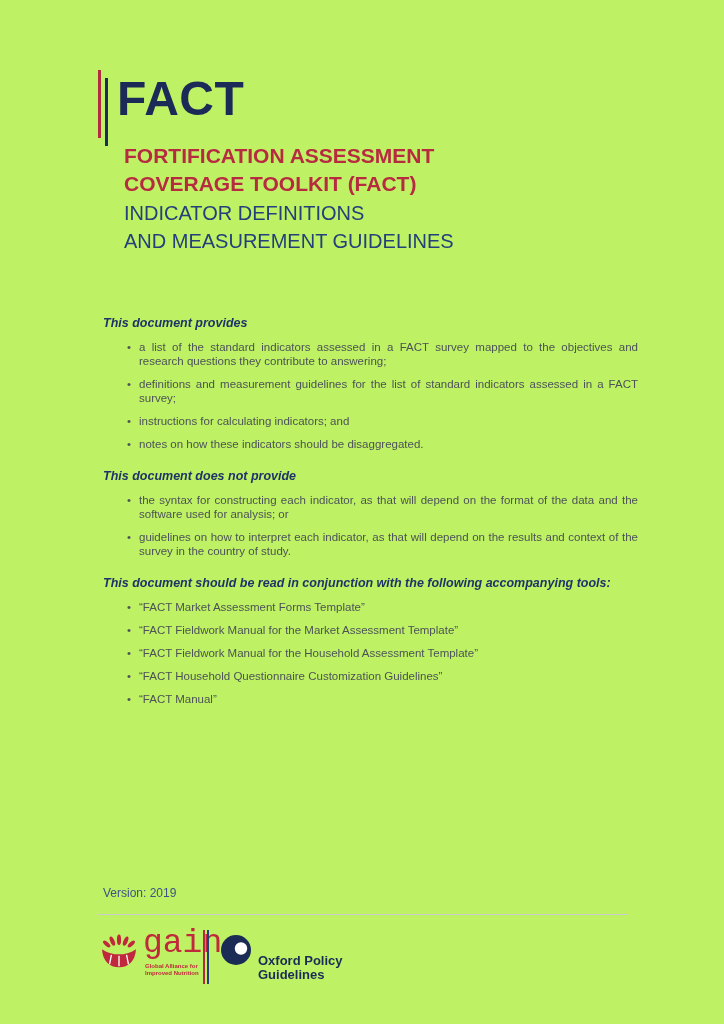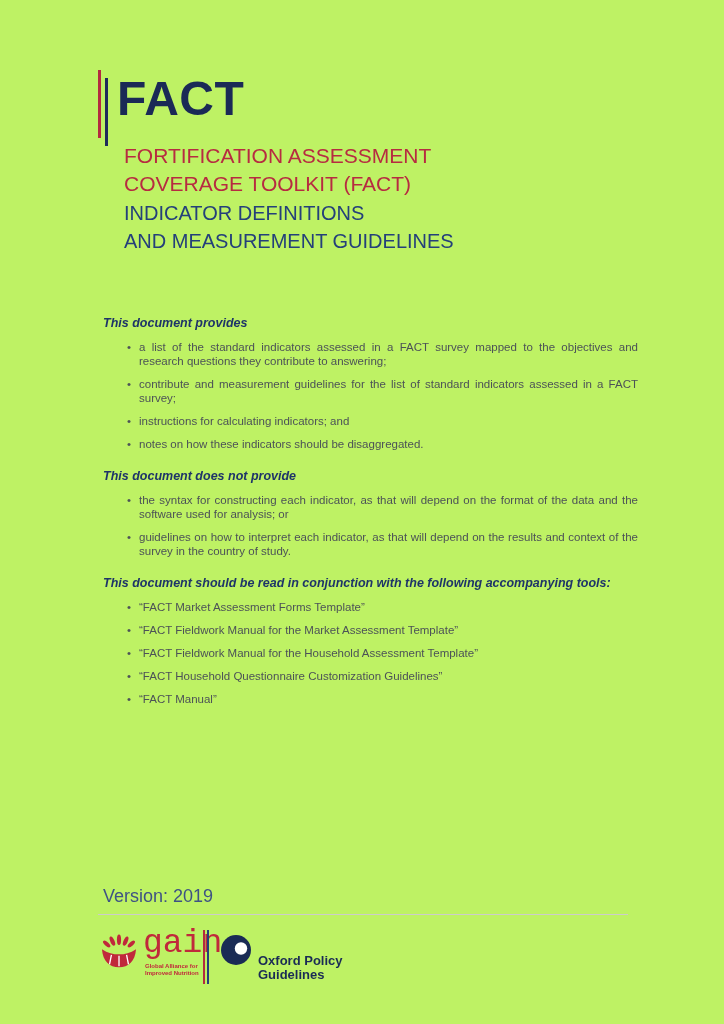--- a/index.html
+++ b/index.html
@@ -27,21 +27,21 @@
     font-weight: bold;
     letter-spacing: 0.5px;
     color: #1b2a56;
   }
 
   .subtitle-red {
     position: absolute;
     left: 124px; top: 142px;
     font-size: 21px;
     line-height: 28px;
-    font-weight: normal;
+    font-weight: bold;
     color: #b72b41;
   }
   .subtitle-navy {
     position: absolute;
     left: 124px; top: 199px;
     font-size: 20px;
     line-height: 28px;
     font-weight: normal;
     color: #24407a;
   }
@@ -75,21 +75,21 @@
     content: "\2022";
     position: absolute;
     left: 24px; top: 0;
     color: #4c5257;
   }
 
   
   .version {
     position: absolute;
     left: 103px; top: 886px;
-    font-size: 18px;
+    font-size: 12px;
     color: #3e5284;
   }
   .rule {
     position: absolute;
     left: 98px; top: 914px;
     width: 530px; height: 1px;
     background: #cccccc;
   }
 
   .logos { position: absolute; left: 98px; top: 928px; height: 60px; }
@@ -141,21 +141,21 @@
       <div>AND MEASUREMENT GUIDELINES</div>
     </div>
   </header>
 
   <main class="content">
 
     <section class="section">
       <h2>This document provides</h2>
       <ul>
         <li>a list of the standard indicators assessed in a FACT survey mapped to the objectives and research questions they contribute to answering;</li>
-        <li>contribute and measurement guidelines for the list of standard indicators assessed in a FACT survey;</li>
+        <li>definitions and measurement guidelines for the list of standard indicators assessed in a FACT survey;</li>
         <li>instructions for calculating indicators; and</li>
         <li>notes on how these indicators should be disaggregated.</li>
       </ul>
     </section>
 
     <section class="section">
       <h2>This document does not provide</h2>
       <ul>
         <li>the syntax for constructing each indicator, as that will depend on the format of the data and the software used for analysis; or</li>
         <li>guidelines on how to interpret each indicator, as that will depend on the results and context of the survey in the country of study.</li>

